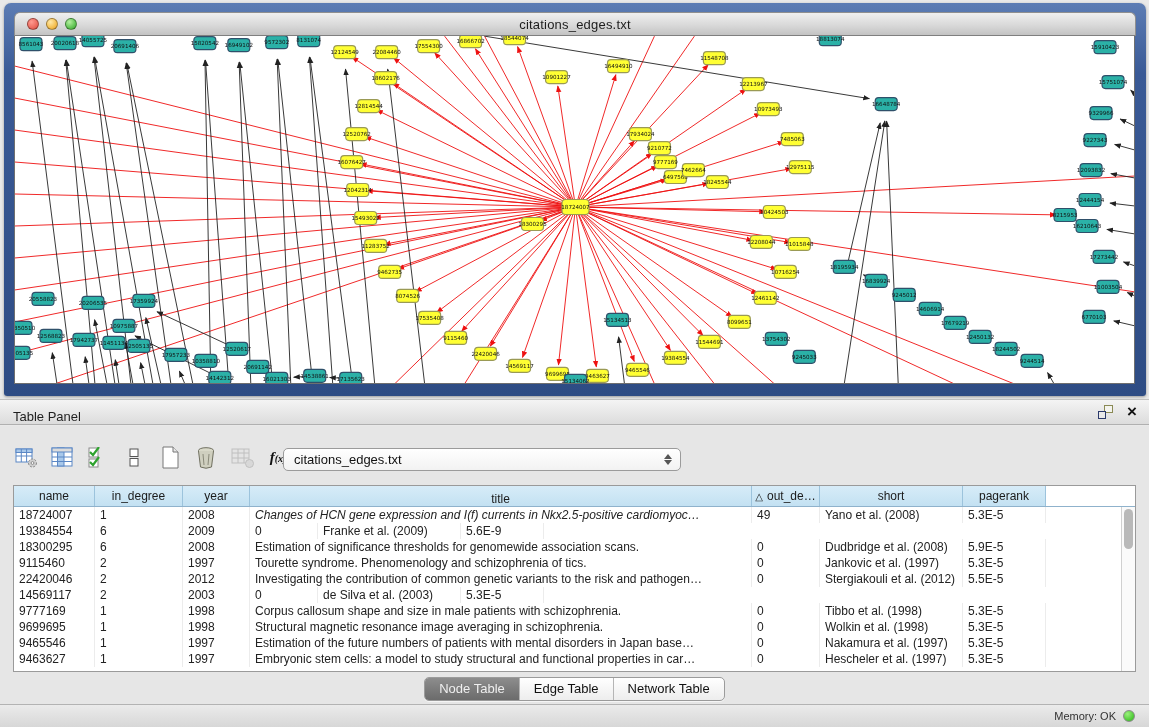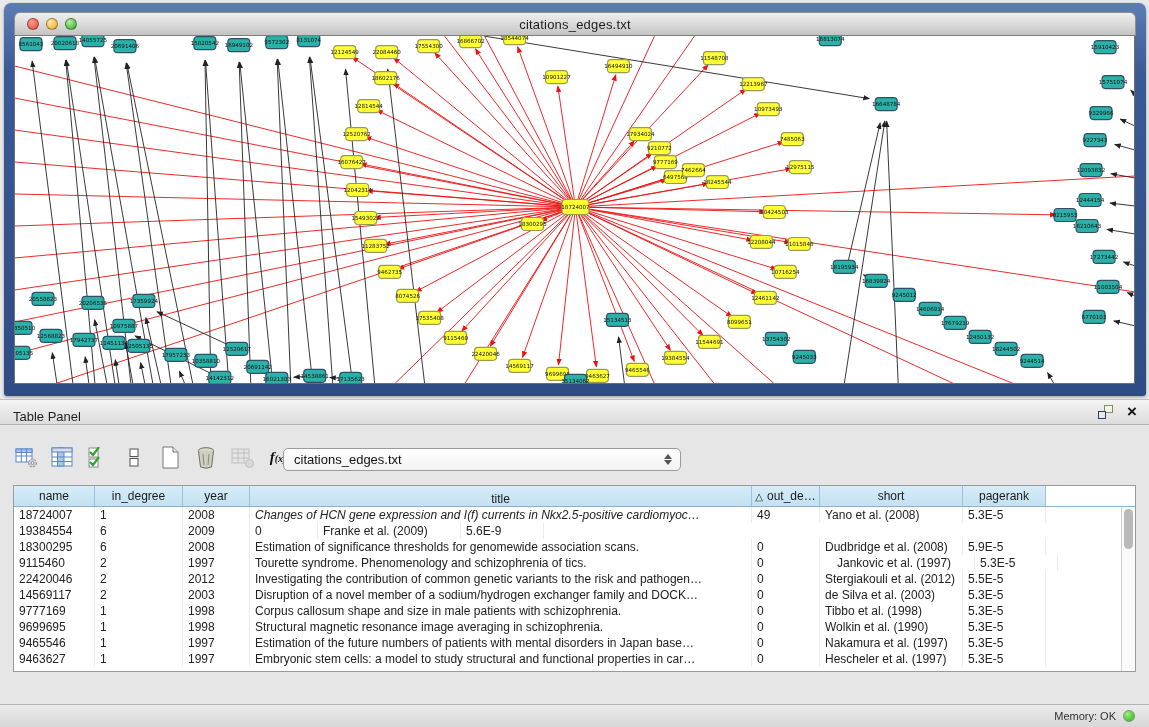--- a/index.html
+++ b/index.html
@@ -754,57 +754,56 @@
           <div class="gr-cell" style="width: 68px;">0</div>
           <div class="gr-cell" style="width: 143px;">Dudbridge et al. (2008)</div>
           <div class="gr-cell" style="width: 83px;">5.9E-5</div>
         </div>
         <div class="grid-row">
           <div class="gr-cell" style="width: 81px;">9115460</div>
           <div class="gr-cell" style="width: 88px;">2</div>
           <div class="gr-cell" style="width: 67px;">1997</div>
           <div class="gr-cell" style="width: 502px;">Tourette syndrome. Phenomenology and schizophrenia of tics.</div>
           <div class="gr-cell" style="width: 68px;">0</div>
-          <div class="gr-cell" style="width: 143px; margin-left: 12px;">Jankovic et al. (1997)</div>
+          <div class="gr-cell" style="width: 143px;">Jankovic et al. (1997)</div>
           <div class="gr-cell" style="width: 83px;">5.3E-5</div>
         </div>
         <div class="grid-row">
           <div class="gr-cell" style="width: 81px;">22420046</div>
           <div class="gr-cell" style="width: 88px;">2</div>
           <div class="gr-cell" style="width: 67px;">2012</div>
           <div class="gr-cell" style="width: 502px;">Investigating the contribution of common genetic variants to the risk and pathogen…</div>
           <div class="gr-cell" style="width: 68px;">0</div>
           <div class="gr-cell" style="width: 143px;">Stergiakouli et al. (2012)</div>
           <div class="gr-cell" style="width: 83px;">5.5E-5</div>
         </div>
         <div class="grid-row">
           <div class="gr-cell" style="width: 81px;">14569117</div>
           <div class="gr-cell" style="width: 88px;">2</div>
           <div class="gr-cell" style="width: 67px;">2003</div>
-          <div class="gr-cell" style="width: 502px;">Disruption of a novel member of a sodium/hydrogen exchanger family and DOCK…</div>
           <div class="gr-cell" style="width: 68px;">0</div>
           <div class="gr-cell" style="width: 143px;">de Silva et al. (2003)</div>
           <div class="gr-cell" style="width: 83px;">5.3E-5</div>
         </div>
         <div class="grid-row">
           <div class="gr-cell" style="width: 81px;">9777169</div>
           <div class="gr-cell" style="width: 88px;">1</div>
           <div class="gr-cell" style="width: 67px;">1998</div>
           <div class="gr-cell" style="width: 502px;">Corpus callosum shape and size in male patients with schizophrenia.</div>
           <div class="gr-cell" style="width: 68px;">0</div>
           <div class="gr-cell" style="width: 143px;">Tibbo et al. (1998)</div>
           <div class="gr-cell" style="width: 83px;">5.3E-5</div>
         </div>
         <div class="grid-row">
           <div class="gr-cell" style="width: 81px;">9699695</div>
           <div class="gr-cell" style="width: 88px;">1</div>
           <div class="gr-cell" style="width: 67px;">1998</div>
           <div class="gr-cell" style="width: 502px;">Structural magnetic resonance image averaging in schizophrenia.</div>
           <div class="gr-cell" style="width: 68px;">0</div>
-          <div class="gr-cell" style="width: 143px;">Wolkin et al. (1990)</div>
+          <div class="gr-cell" style="width: 143px;">Wolkin et al. (1998)</div>
           <div class="gr-cell" style="width: 83px;">5.3E-5</div>
         </div>
         <div class="grid-row">
           <div class="gr-cell" style="width: 81px;">9465546</div>
           <div class="gr-cell" style="width: 88px;">1</div>
           <div class="gr-cell" style="width: 67px;">1997</div>
           <div class="gr-cell" style="width: 502px;">Estimation of the future numbers of patients with mental disorders in Japan base…</div>
           <div class="gr-cell" style="width: 68px;">0</div>
           <div class="gr-cell" style="width: 143px;">Nakamura et al. (1997)</div>
           <div class="gr-cell" style="width: 83px;">5.3E-5</div>
@@ -817,18 +816,25 @@
           <div class="gr-cell" style="width: 68px;">0</div>
           <div class="gr-cell" style="width: 143px;">Hescheler et al. (1997)</div>
           <div class="gr-cell" style="width: 83px;">5.3E-5</div>
         </div>
       </div>
     <div class="vscroll">
         <div class="vthumb"></div>
       </div>
   </div>
 
+  <div class="tabbar">
+    <div class="seg" id="tab-seg">
+        <div class="seg-btn selected">Node Table</div>
+        <div class="seg-btn">Edge Table</div>
+        <div class="seg-btn">Network Table</div>
+      </div>
+  </div>
 </div>
 
 <div class="statusbar">
   <span class="mem-label">Memory: OK</span>
   <span class="mem-dot"></span>
 </div>
 
 </body></html>

